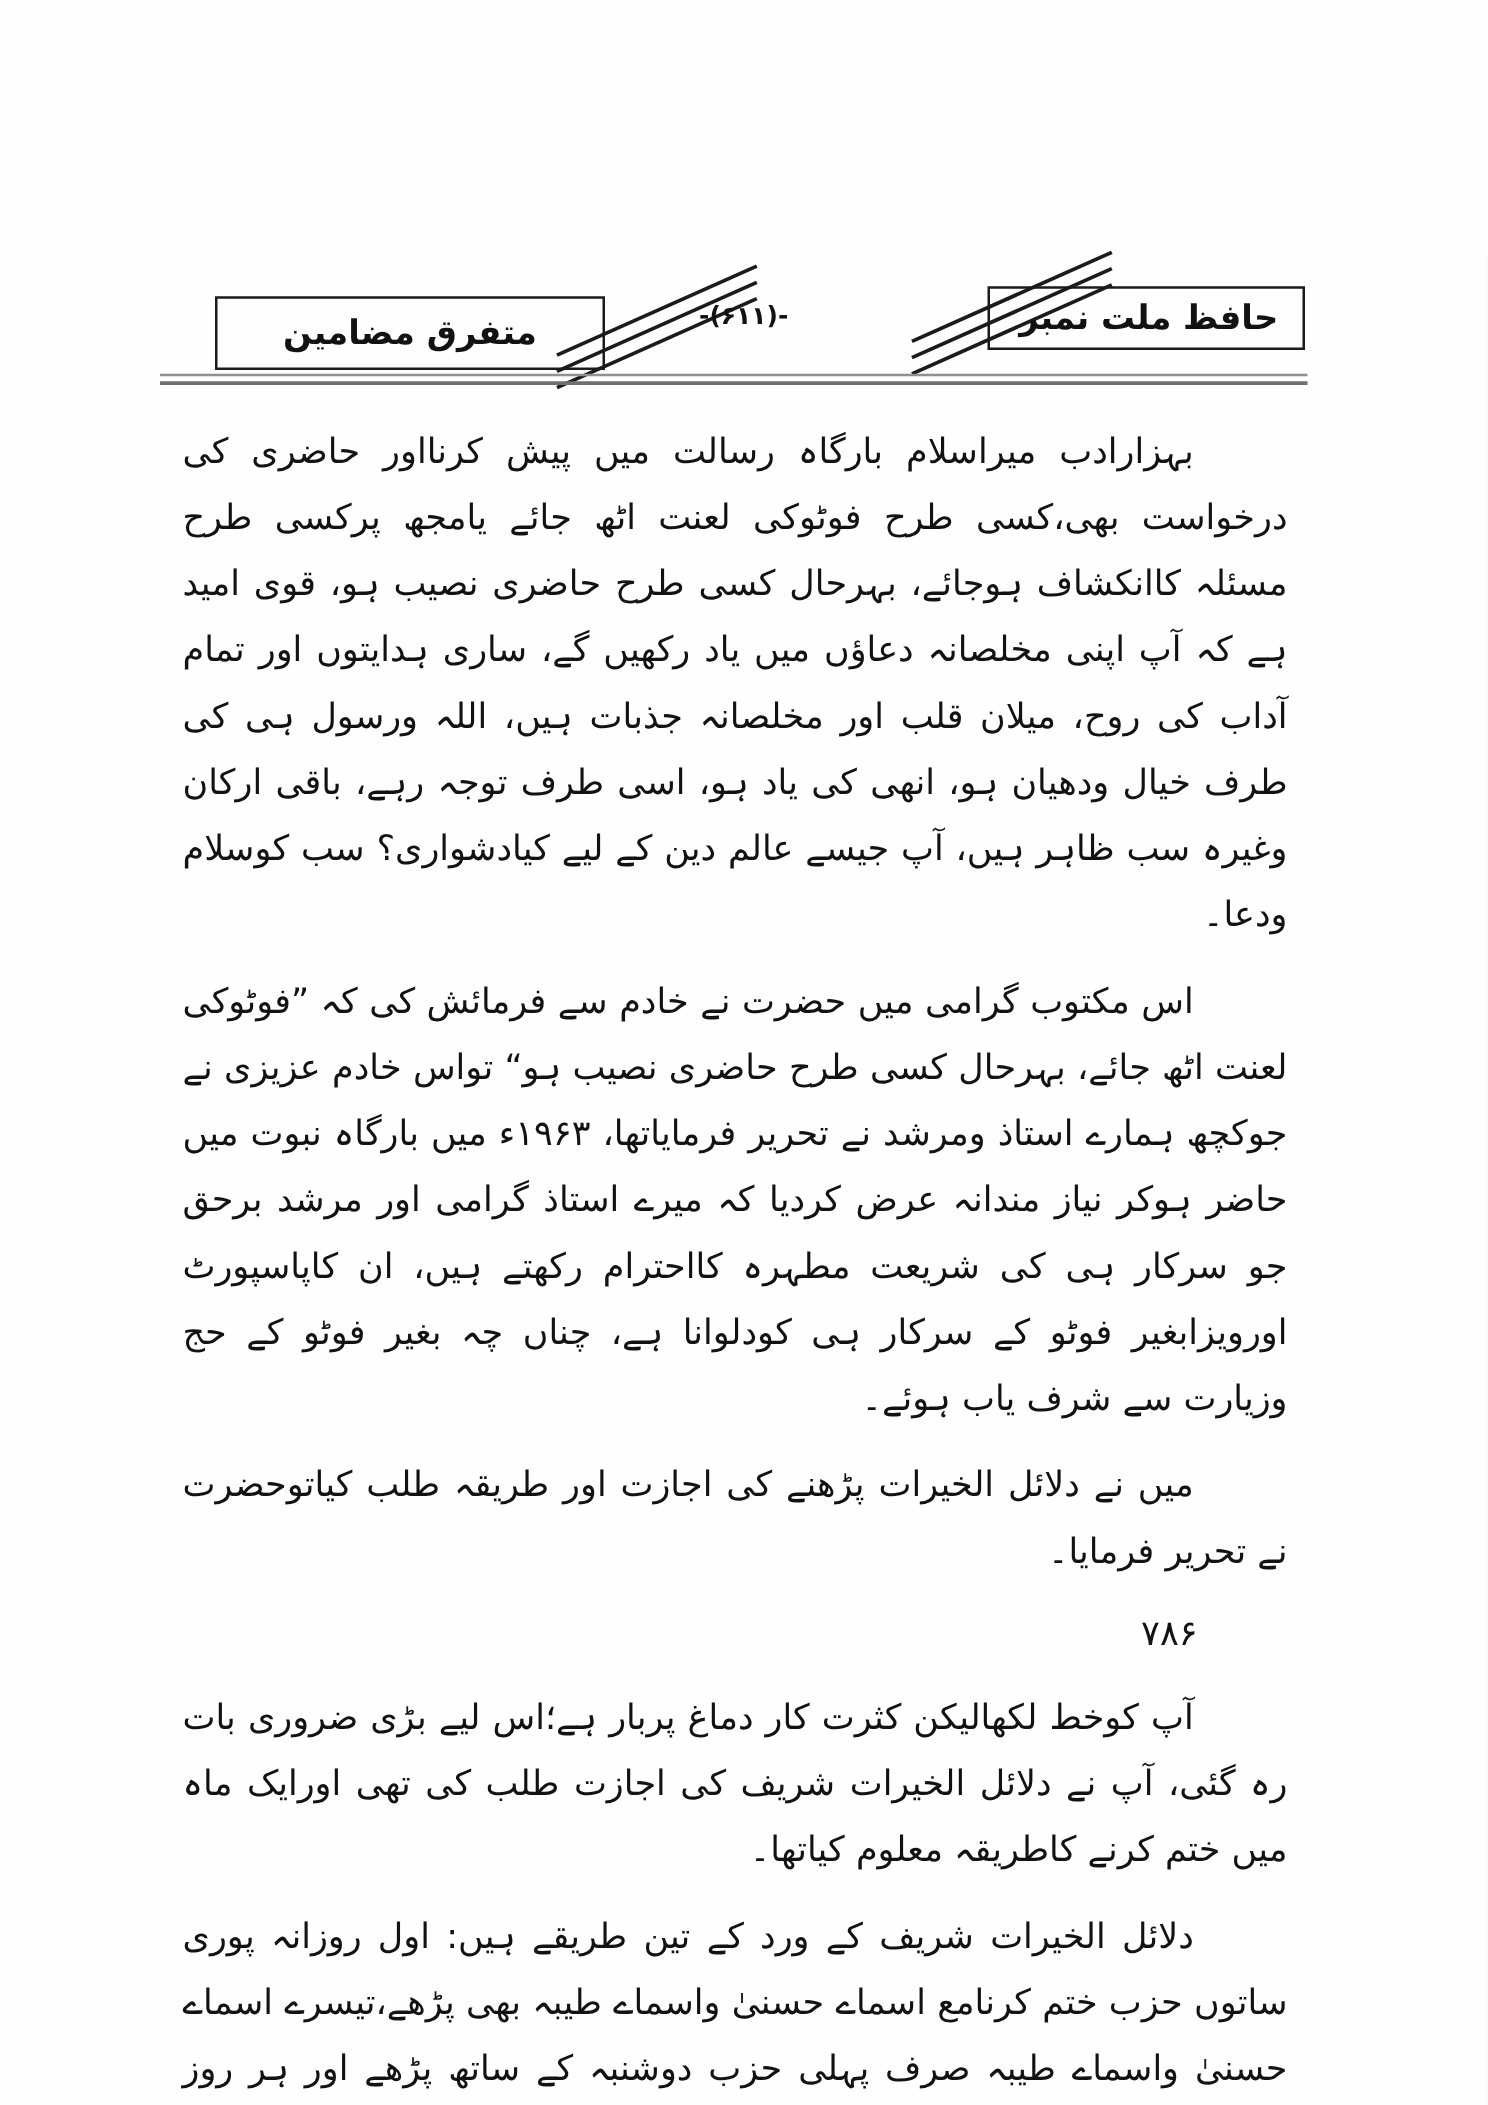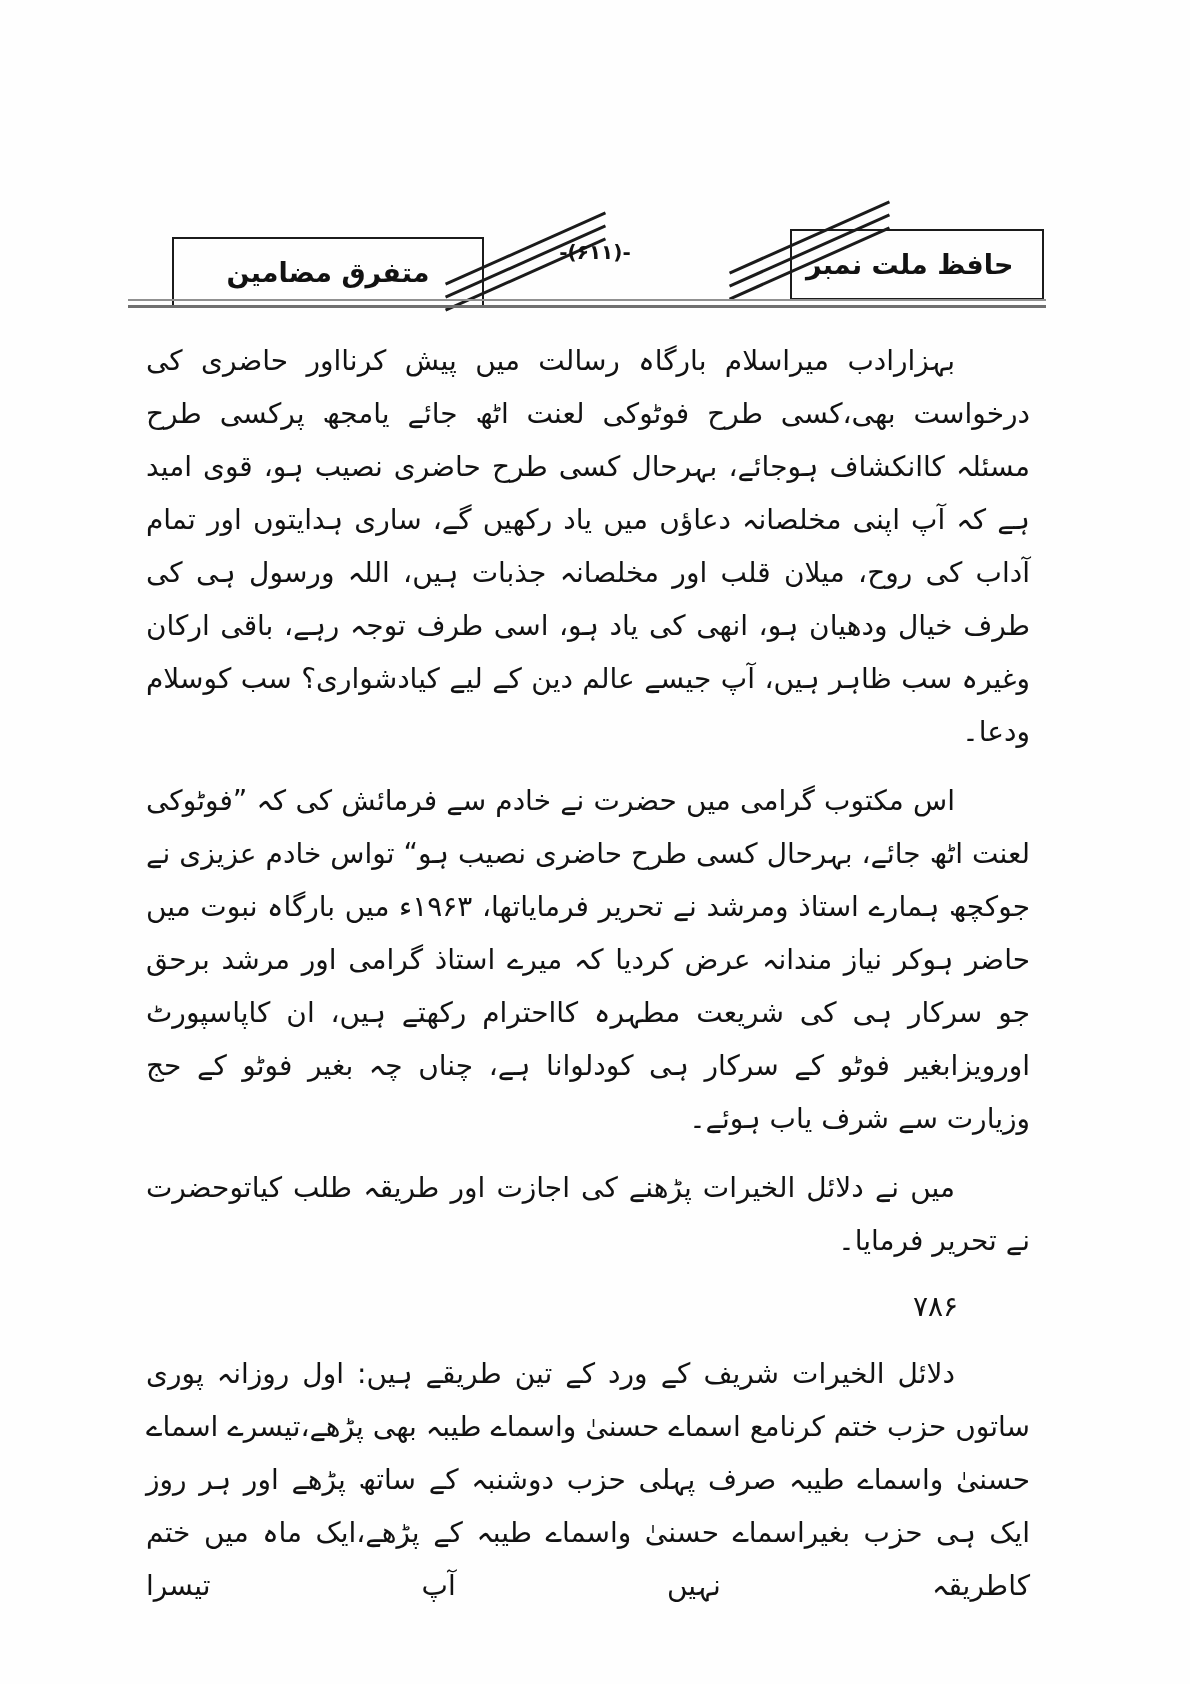--- a/index.html
+++ b/index.html
@@ -17,22 +17,22 @@
   }
 
   
   .hdr-box {
     position: absolute;
     border: 2.5px solid #1b1b1b;
     display: flex; align-items: center;
     box-sizing: border-box;
     background: transparent;
   }
-  .hdr-right { left: 790px; top: 229px; width: 254px; height: 71px; justify-content: flex-start; padding-left: 4px; }
-  .hdr-left  { left: 172px; top: 237px; width: 312px; height: 70px; justify-content: center; }
+  .hdr-right { left: 790px; top: 229px; width: 254px; height: 51px; justify-content: center; padding-left: 4px; }
+  .hdr-left  { left: 172px; top: 237px; width: 312px; height: 59px; justify-content: center; }
   .hdr-title {
     font-size: 27px; font-weight: bold; white-space: nowrap;
     direction: rtl;
     padding: 0 10px;
   }
   .diag {
     position: absolute;
     width: 175px; height: 0;
     border-top: 3px solid #1b1b1b;
     transform: rotate(-24deg);
@@ -120,17 +120,18 @@
 
 
     <p class="indent">اس مکتوب گرامی میں حضرت نے خادم سے فرمائش کی کہ ”فوٹوکی لعنت اٹھ جائے، بہرحال کسی طرح حاضری نصیب ہو“ تواس خادم عزیزی نے جوکچھ ہمارے استاذ ومرشد نے تحریر فرمایاتھا، ۱۹۶۳ء میں بارگاہ نبوت میں حاضر ہوکر نیاز مندانہ عرض کردیا کہ میرے استاذ گرامی اور مرشد برحق جو سرکار ہی کی شریعت مطہرہ کااحترام رکھتے ہیں، ان کاپاسپورٹ اورویزابغیر فوٹو کے سرکار ہی کودلوانا ہے، چناں چہ بغیر فوٹو کے حج وزیارت سے شرف یاب ہوئے۔</p>
 
 
     <p class="indent">میں نے دلائل الخیرات پڑھنے کی اجازت اور طریقہ طلب کیاتوحضرت نے تحریر فرمایا۔</p>
 
     <div class="num786">۷۸۶</div>
 
 
+    <p class="indent">آپ کوخط لکھالیکن کثرت کار دماغ پربار ہے؛اس لیے بڑی ضروری بات رہ گئی، آپ نے دلائل الخیرات شریف کی اجازت طلب کی تھی اورایک ماہ میں ختم کرنے کاطریقہ معلوم کیاتھا۔</p>
 
     <p class="indent justify-last">دلائل الخیرات شریف کے ورد کے تین طریقے ہیں: اول روزانہ پوری ساتوں حزب ختم کرنامع اسماے حسنیٰ واسماے طیبہ بھی پڑھے،تیسرے اسماے حسنیٰ واسماے طیبہ صرف پہلی حزب دوشنبہ کے ساتھ پڑھے اور ہر روز ایک ہی حزب بغیراسماے حسنیٰ واسماے طیبہ کے پڑھے،ایک ماہ میں ختم کاطریقہ نہیں آپ تیسرا</p>
 
   </div>
 </div>
 
 </body></html>

